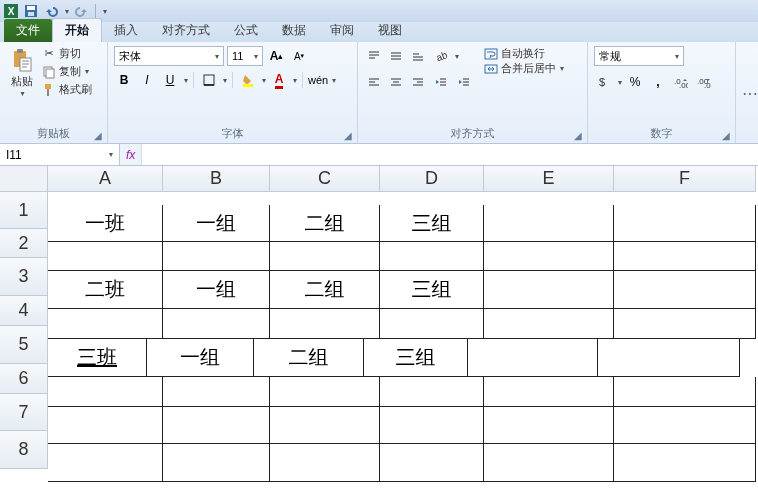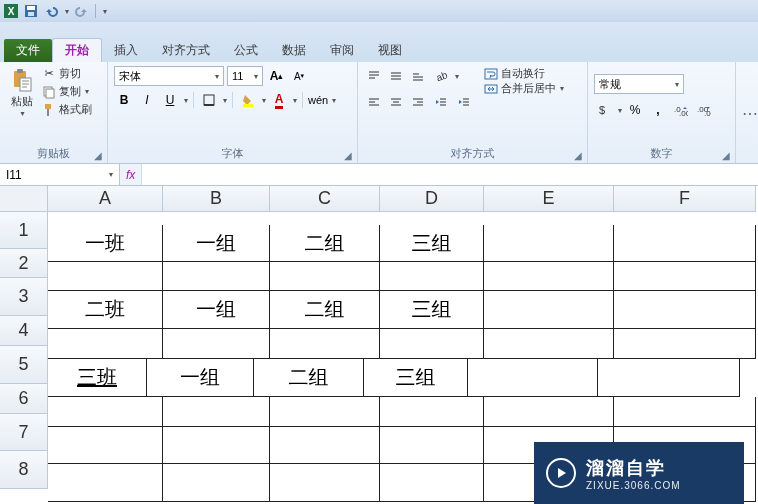--- a/index.html
+++ b/index.html
@@ -4,24 +4,24 @@
   <style>
     * { margin: 0; padding: 0; box-sizing: border-box; font-family: "Microsoft YaHei", SimSun, sans-serif; }
     body { width: 758px; height: 504px; background: #fff; overflow: hidden; position: relative; }
 
     
     .title-bar { height: 22px; background: linear-gradient(#dce7f5, #c7d8ee); display: flex; align-items: center; padding: 0 4px; gap: 6px; }
     .title-bar .icon { width: 14px; height: 14px; display: inline-flex; align-items: center; justify-content: center; }
     .qat-sep { width: 1px; height: 14px; background: #9db3cf; }
 
     
-    .tabs { height: 40px; background: linear-gradient(#dae6f4, #cddff0); display: flex; align-items: flex-end; padding-left: 4px; }
+    .tabs { height: 20px; background: linear-gradient(#dae6f4, #cddff0); display: flex; align-items: flex-end; padding-left: 4px; }
     .file-tab { background: linear-gradient(#3a7d2a, #2d6520); color: #fff; padding: 3px 12px; font-size: 12px; border-radius: 2px 2px 0 0; }
     .tab { padding: 3px 12px; font-size: 12px; color: #3b3b3b; cursor: pointer; }
-    .tab.active { background: #f1f5fb; border: 1px solid #b6c6dd; border-bottom: none; border-radius: 3px 3px 0 0; color: #a21caf; font-weight: bold; }
+    .tab.active { background: #f1f5fb; border: 1px solid #b6c6dd; border-bottom: none; border-radius: 3px 3px 0 0; color: #0f172a; font-weight: bold; }
 
     
     .ribbon { height: 102px; background: linear-gradient(#f4f8fd, #e5eef9); border-bottom: 1px solid #b6c6dd; display: flex; }
     .group { border-right: 1px solid #c8d6e8; display: flex; flex-direction: column; justify-content: space-between; padding: 4px 6px 2px 6px; }
     .group-label { text-align: center; font-size: 11px; color: #5a6c84; padding-top: 2px; }
     .group-body { flex: 1; display: flex; align-items: flex-start; gap: 4px; }
 
     .big-btn { display: flex; flex-direction: column; align-items: center; justify-content: center; padding: 2px 4px; cursor: pointer; font-size: 11px; color: #333; }
     .big-btn .ic { width: 24px; height: 24px; margin-bottom: 2px; }
 
@@ -29,21 +29,21 @@
     .row { display: flex; align-items: center; gap: 3px; }
     .mini-ic { width: 14px; height: 14px; display: inline-flex; align-items: center; justify-content: center; }
     .dd-arrow { font-size: 8px; color: #555; margin-left: 1px; }
 
     .font-name { width: 110px; height: 20px; border: 1px solid #a8b8cf; background: #fff; font-size: 11px; padding: 8px 4px; display: flex; align-items: center; justify-content: space-between; text-align: center; }
     .font-size { width: 36px; height: 20px; border: 1px solid #a8b8cf; background: #fff; font-size: 11px; padding: 0 4px; display: flex; align-items: center; justify-content: space-between; }
     .fmt-btn { width: 20px; height: 20px; border: 1px solid transparent; display: inline-flex; align-items: center; justify-content: center; font-size: 12px; cursor: pointer; }
 
     .align-grid { display: grid; grid-template-columns: repeat(3, 20px); gap: 2px; }
 
-    .numfmt-sel { width: 90px; height: 20px; border: 1px solid #a8b8cf; background: #fff; font-size: 11px; padding: 0 4px; display: flex; align-items: center; justify-content: space-between; margin-top: 8px; }
+    .numfmt-sel { width: 90px; height: 20px; border: 1px solid #a8b8cf; background: #fff; font-size: 11px; padding: 0 4px; display: flex; align-items: center; justify-content: space-between; }
 
     .corner { position: absolute; right: 3px; bottom: 3px; width: 10px; height: 10px; font-size: 10px; color: #6a7d96; }
 
     
     .fx-row { height: 22px; border-bottom: 1px solid #b6c6dd; display: flex; align-items: stretch; background: #eef3fa; }
     .name-box { width: 120px; border-right: 1px solid #b6c6dd; display: flex; align-items: center; padding: 0 6px; font-size: 12px; background: #fff; justify-content: space-between; }
     .fx-icons { display: flex; align-items: center; padding: 0 6px; gap: 6px; border-right: 1px solid #d3dce9; }
     .fx-bar { flex: 1; background: #fff; }
 
     
@@ -435,24 +435,13 @@
       <div class="cell-row">
         <div class="cell" style="width: 115px; height: 38px;"></div>
         <div class="cell" style="width: 107px; height: 38px;"></div>
         <div class="cell" style="width: 110px; height: 38px;"></div>
         <div class="cell" style="width: 104px; height: 38px;"></div>
         <div class="cell" style="width: 130px; height: 38px;"></div>
         <div class="cell" style="width: 142px; height: 38px;"></div>
       </div>
     </div>
 
-  <div class="wm">
-    <div class="play">
-      <svg width="12" height="12" viewBox="0 0 12 12">
-          <path d="M3 1l8 5-8 5z" fill="#fff"></path>
-        </svg>
-    </div>
-    <div class="txt">
-      <div class="t1">溜溜自学</div>
-      <div class="t2">ZIXUE.3066.COM</div>
-    </div>
-  </div>
 </div>
 
 </body></html>

